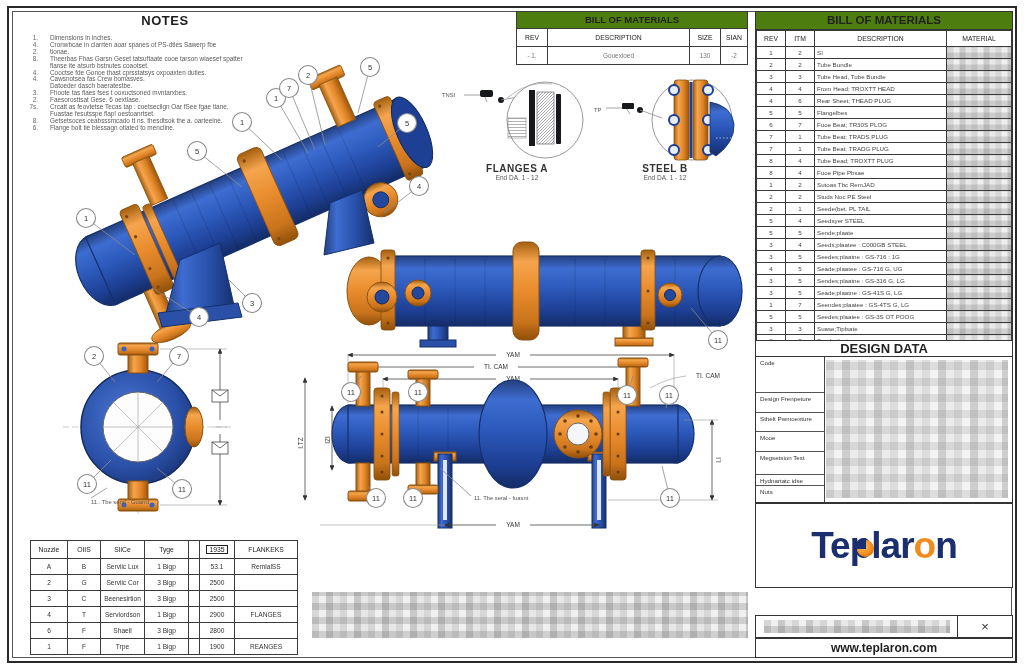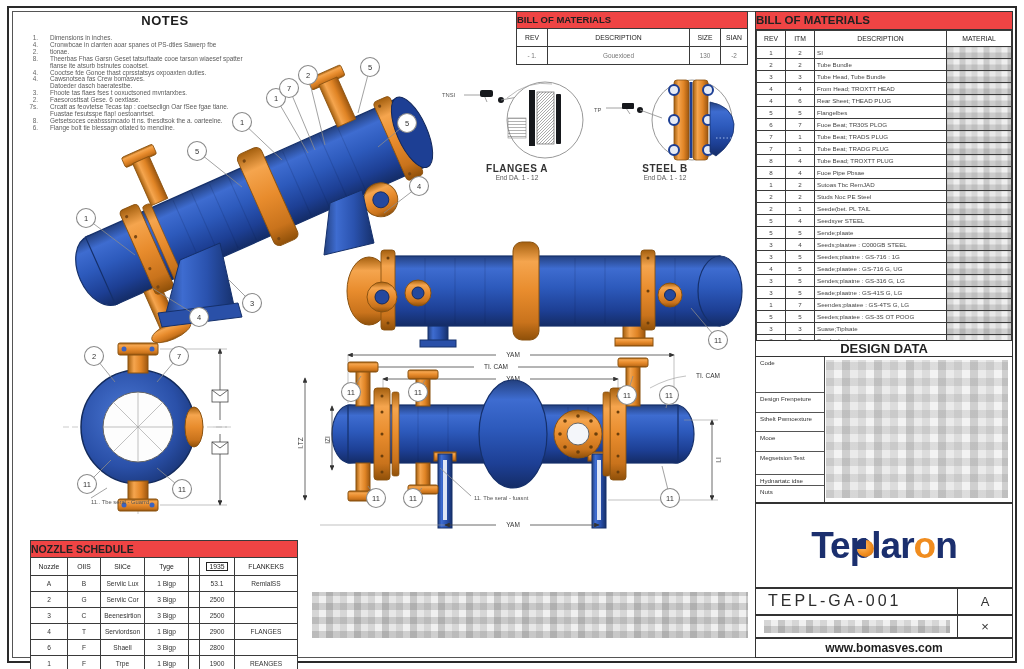--- a/index.html
+++ b/index.html
@@ -13,21 +13,21 @@
   .notes-title{position:absolute;left:98px;top:0;width:90px;text-align:center;
                font-size:13px;font-weight:bold;letter-spacing:.5px;color:#1d1d1d;}
   .notes-list{position:absolute;left:0;top:22px;width:470px;}
   .note-line{display:flex;font-size:6.4px;line-height:6.9px;color:#5a5a5a;}
   .note-num{width:16px;text-align:right;padding-right:2px;flex:none;color:#666;}
   .note-text{padding-left:10px;}
 
   
   table{border-collapse:collapse;table-layout:fixed;width:100%;background:#fff;}
   th,td{border:1px solid #3a3a3a;font-weight:normal;overflow:hidden;white-space:nowrap;}
-  .tbl-title{border:1px solid #3a3a3a;border-bottom:none;text-align:left;font-weight:bold;background:#ef4444;}
+  .tbl-title{border:1px solid #3a3a3a;border-bottom:none;text-align:center;font-weight:bold;background:#4d7c0f;}
 
   
   .bom-small{position:absolute;left:516px;top:11px;width:232px;}
   .bom-small .tbl-title{font-size:9.5px;height:16px;line-height:16px;}
   #bom-small-table th{font-size:6.8px;height:15px;}
   #bom-small-table td{font-size:6.4px;height:15px;text-align:center;color:#777;}
   #bom-small-table th:nth-child(1),#bom-small-table td:nth-child(1){width:28px;}
   #bom-small-table th:nth-child(3),#bom-small-table td:nth-child(3){width:28px;}
   #bom-small-table th:nth-child(4),#bom-small-table td:nth-child(4){width:24px;}
 
@@ -430,34 +430,29 @@
       <div class="dd-row" style="height:36px">Code</div>
       <div class="dd-row" style="height:20px">Design Frenpeture</div>
       <div class="dd-row" style="height:19px">Sthelt Pwmoexture</div>
       <div class="dd-row" style="height:20px">Mooe</div>
       <div class="dd-row" style="height:23px">Megsetsion Test</div>
       <div class="dd-row" style="height:11px">Hydnartatc idse</div>
       <div class="dd-row" style="height:16px;border-bottom:none">Nuts</div>
     </div>
     <div class="dd-blur mosaic-light"></div>
   </div>
-  <div class="rbox" id="num-box">
-    <div class="num-text">TEPL-GA-001</div>
-    <div class="rev-cell">A</div>
-  </div>
   <div class="rbox" id="blur-box">
     <div class="blur-strip mosaic"></div>
     <div class="rev-cell">×</div>
   </div>
   <div class="rbox" id="web-box">
-    <span>www.bomasves.com</span>
+    <span>www.teplaron.com</span>
   </div>
 
   <div class="nozzle">
-    <div class="tbl-title">NOZZLE SCHEDULE</div>
     <table id="nozzle-table">
         <thead>
           <tr>
             <th><span>Nozzle</span></th>
             <th><span>OIIS</span></th>
             <th><span>SIiCe</span></th>
             <th><span>Tyge</span></th>
             <th><span></span></th>
             <th><span>1935</span></th>
             <th><span>FLANKEKS</span></th>

